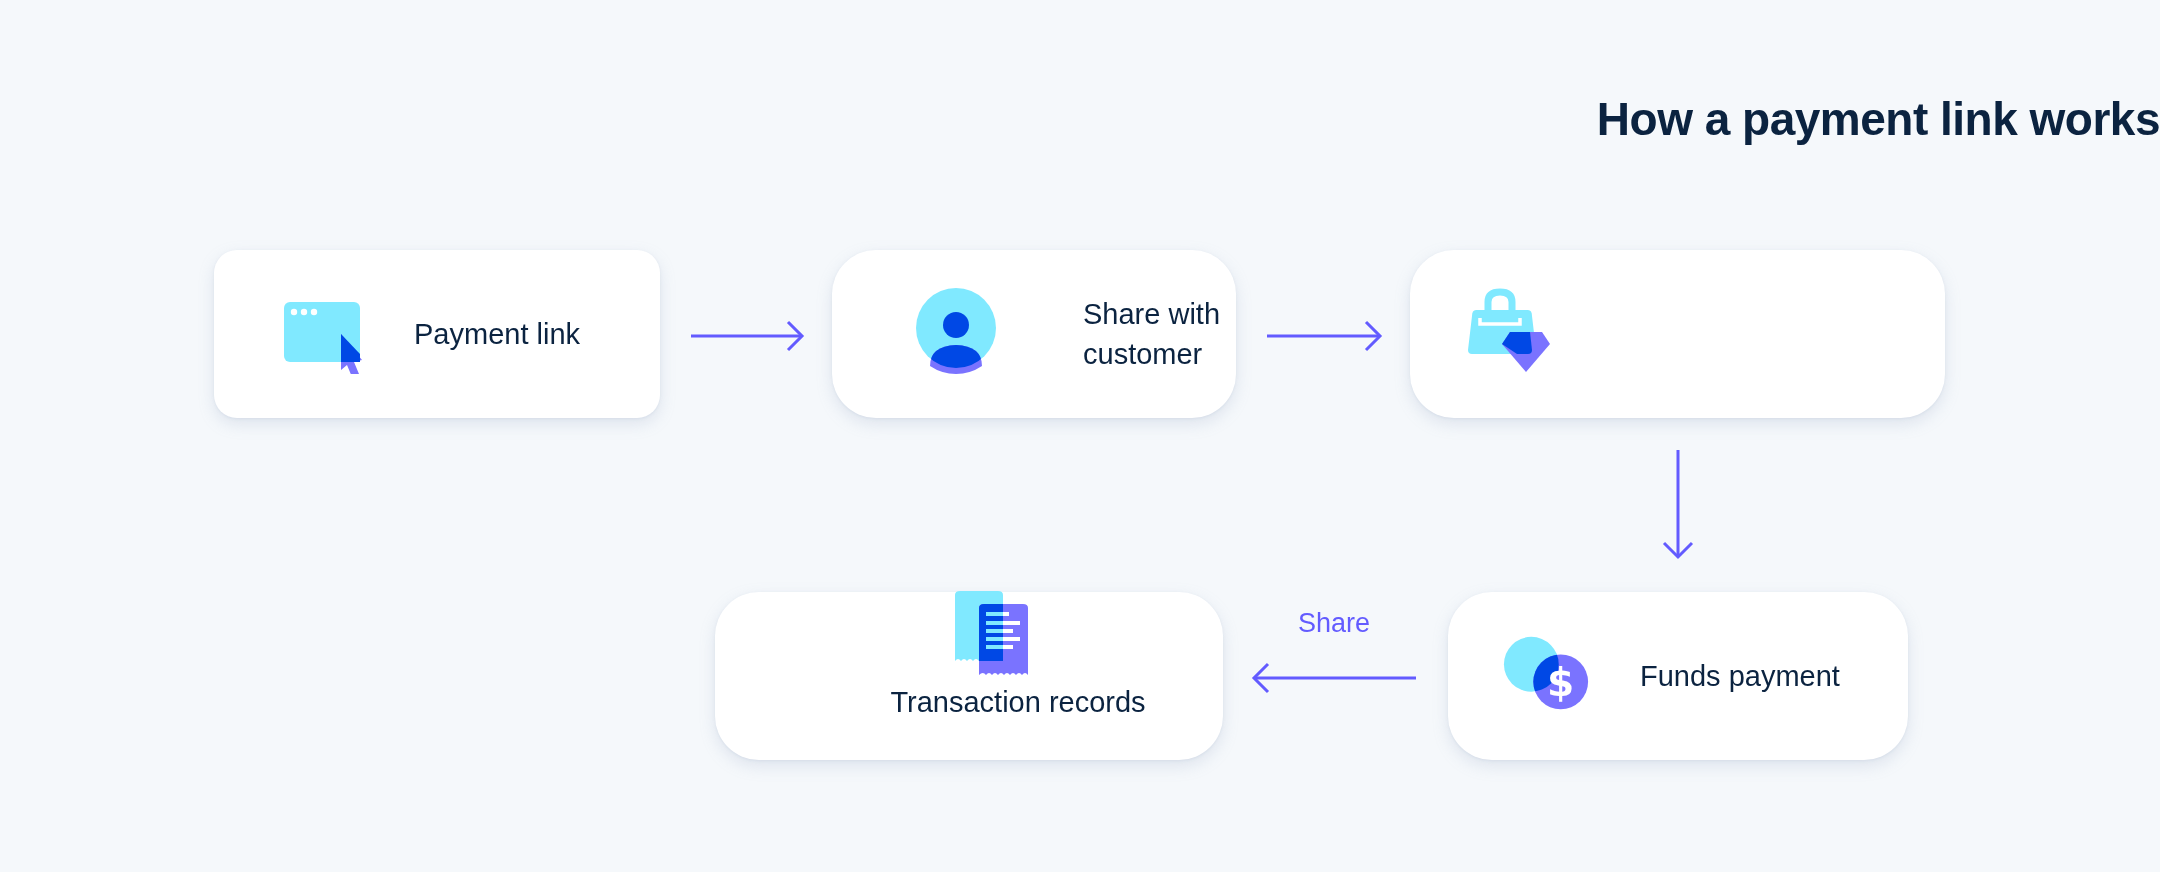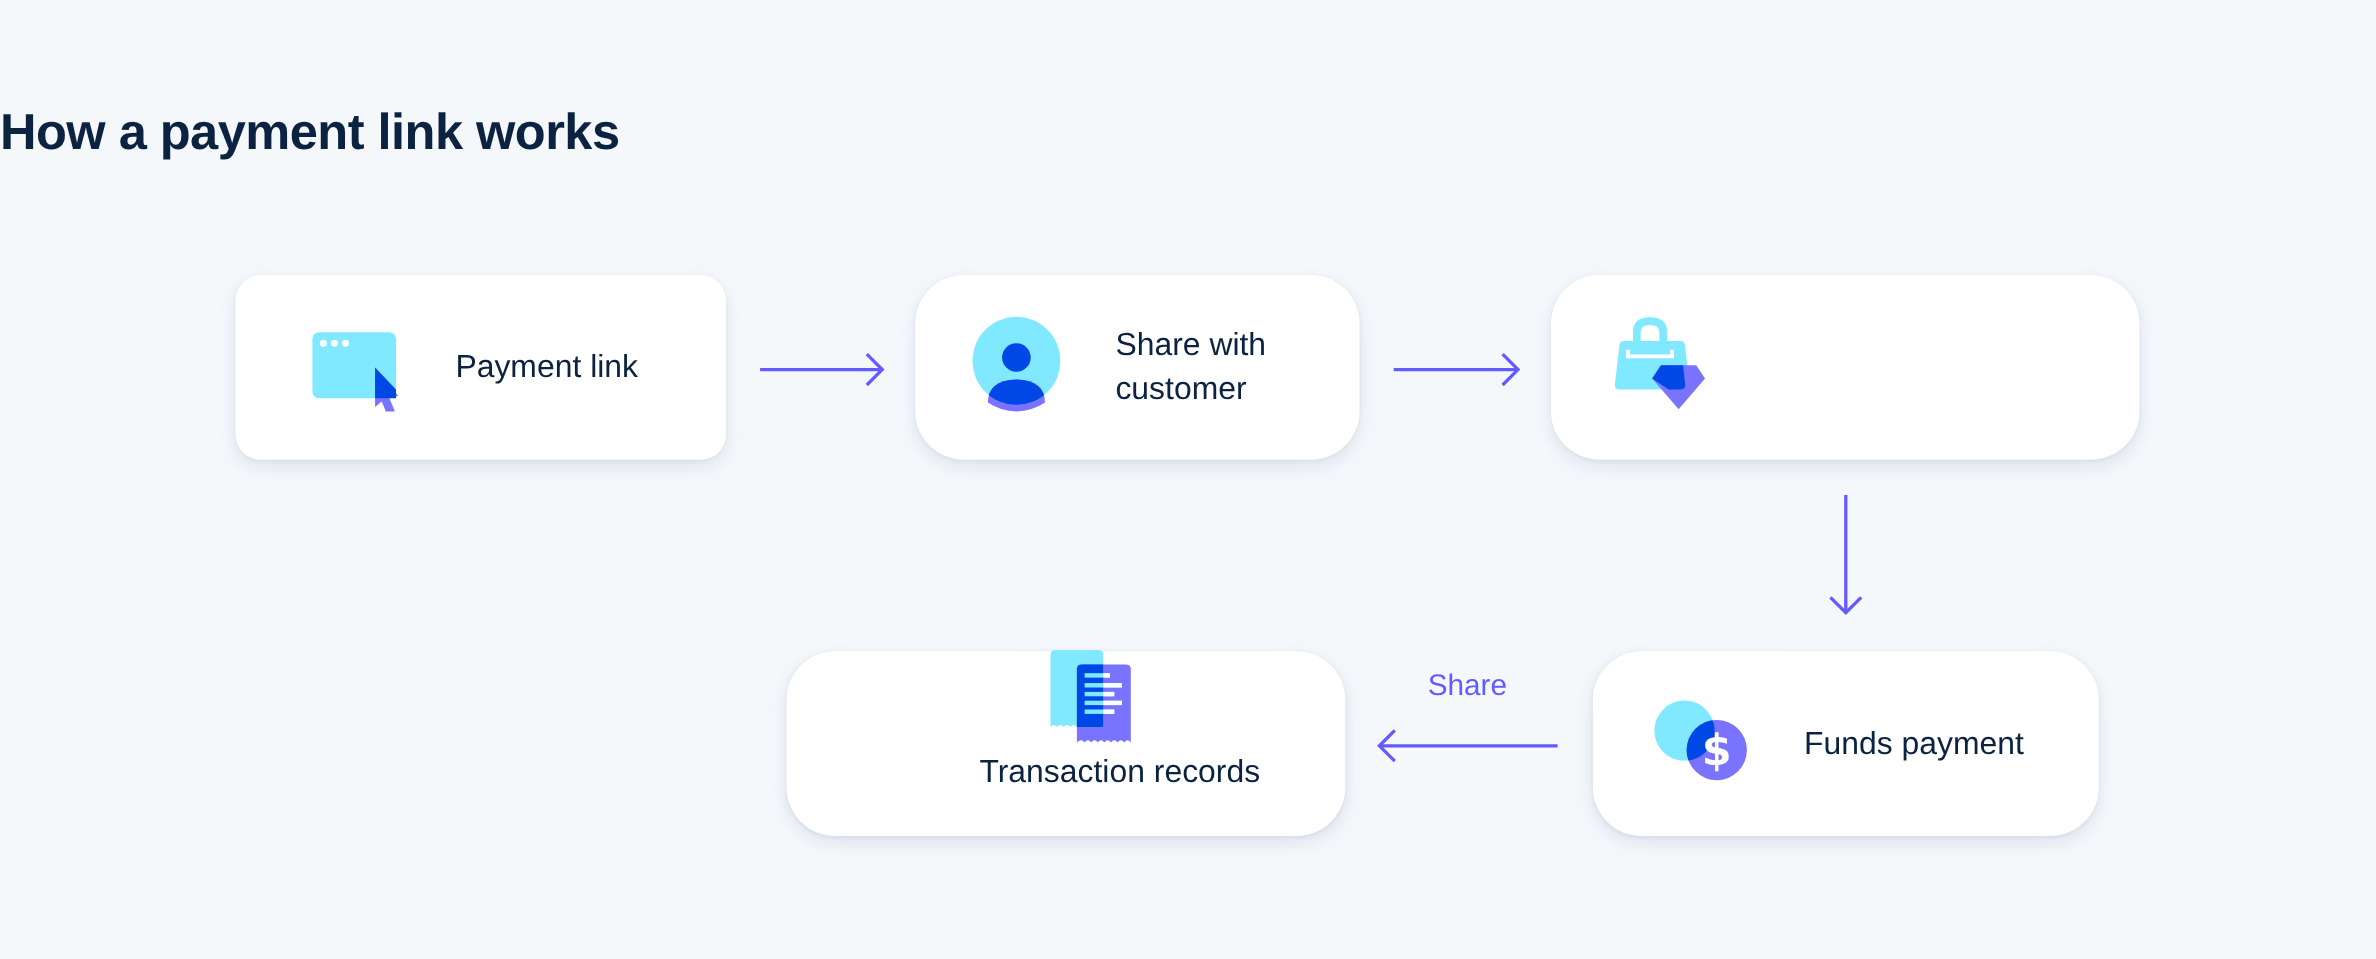--- a/index.html
+++ b/index.html
@@ -5,34 +5,34 @@
     html, body { margin: 0; padding: 0; }
     body {
       width: 2160px; height: 872px;
       background: #f5f8fb;
       position: relative; overflow: hidden;
       font-family: "Liberation Sans", "DejaVu Sans", sans-serif;
       color: #0b2340;
     }
     .title {
       position: absolute; left: 0; right: 0; top: 92px;
-      text-align: left; font-size: 46px; font-weight: bold;
+      text-align: right; font-size: 46px; font-weight: bold;
       letter-spacing: -0.5px; color: #0b2340;
     }
     .card {
       position: absolute; background: #ffffff; border-radius: 44px;
       box-shadow: 0 6px 16px rgba(140,160,190,0.22), 0 1px 3px rgba(140,160,190,0.15);
       display: flex; align-items: center; box-sizing: border-box;
     }
     .card .icon { flex: 0 0 auto; width: 90px; height: 90px; display: flex; align-items: center; justify-content: center; }
     .card .icon svg { display: block; }
     .card .label { font-size: 29px; line-height: 40px; color: #0b2340; white-space: pre-line; }
     #card-1 { left: 214px; top: 250px; width: 446px; height: 168px; padding-left: 62px; border-radius: 23px; }
     #card-1 .label { margin-left: 48px; }
-    #card-2 { left: 832px; top: 250px; width: 404px; height: 168px; padding-left: 50px; }
+    #card-2 { left: 832px; top: 250px; width: 404px; height: 168px; padding-left: 82px; gap: 37px; }
     #card-2 .label { margin-left: 42px; }
     #card-3 { left: 1410px; top: 250px; width: 535px; height: 168px; padding-left: 56px; }
     #card-3 .label { margin-left: 48px; }
     #card-4 { left: 715px; top: 592px; width: 508px; height: 168px; padding-left: 56px; flex-direction: column; }
     #card-4 .label { margin-left: 42px; }
     #card-5 { left: 1448px; top: 592px; width: 460px; height: 168px; padding-left: 54px; }
     #card-5 .label { margin-left: 48px; }
     .arrow { position: absolute; }
     .apply-label {
       position: absolute; left: 1284px; top: 608px; width: 100px; text-align: center;

